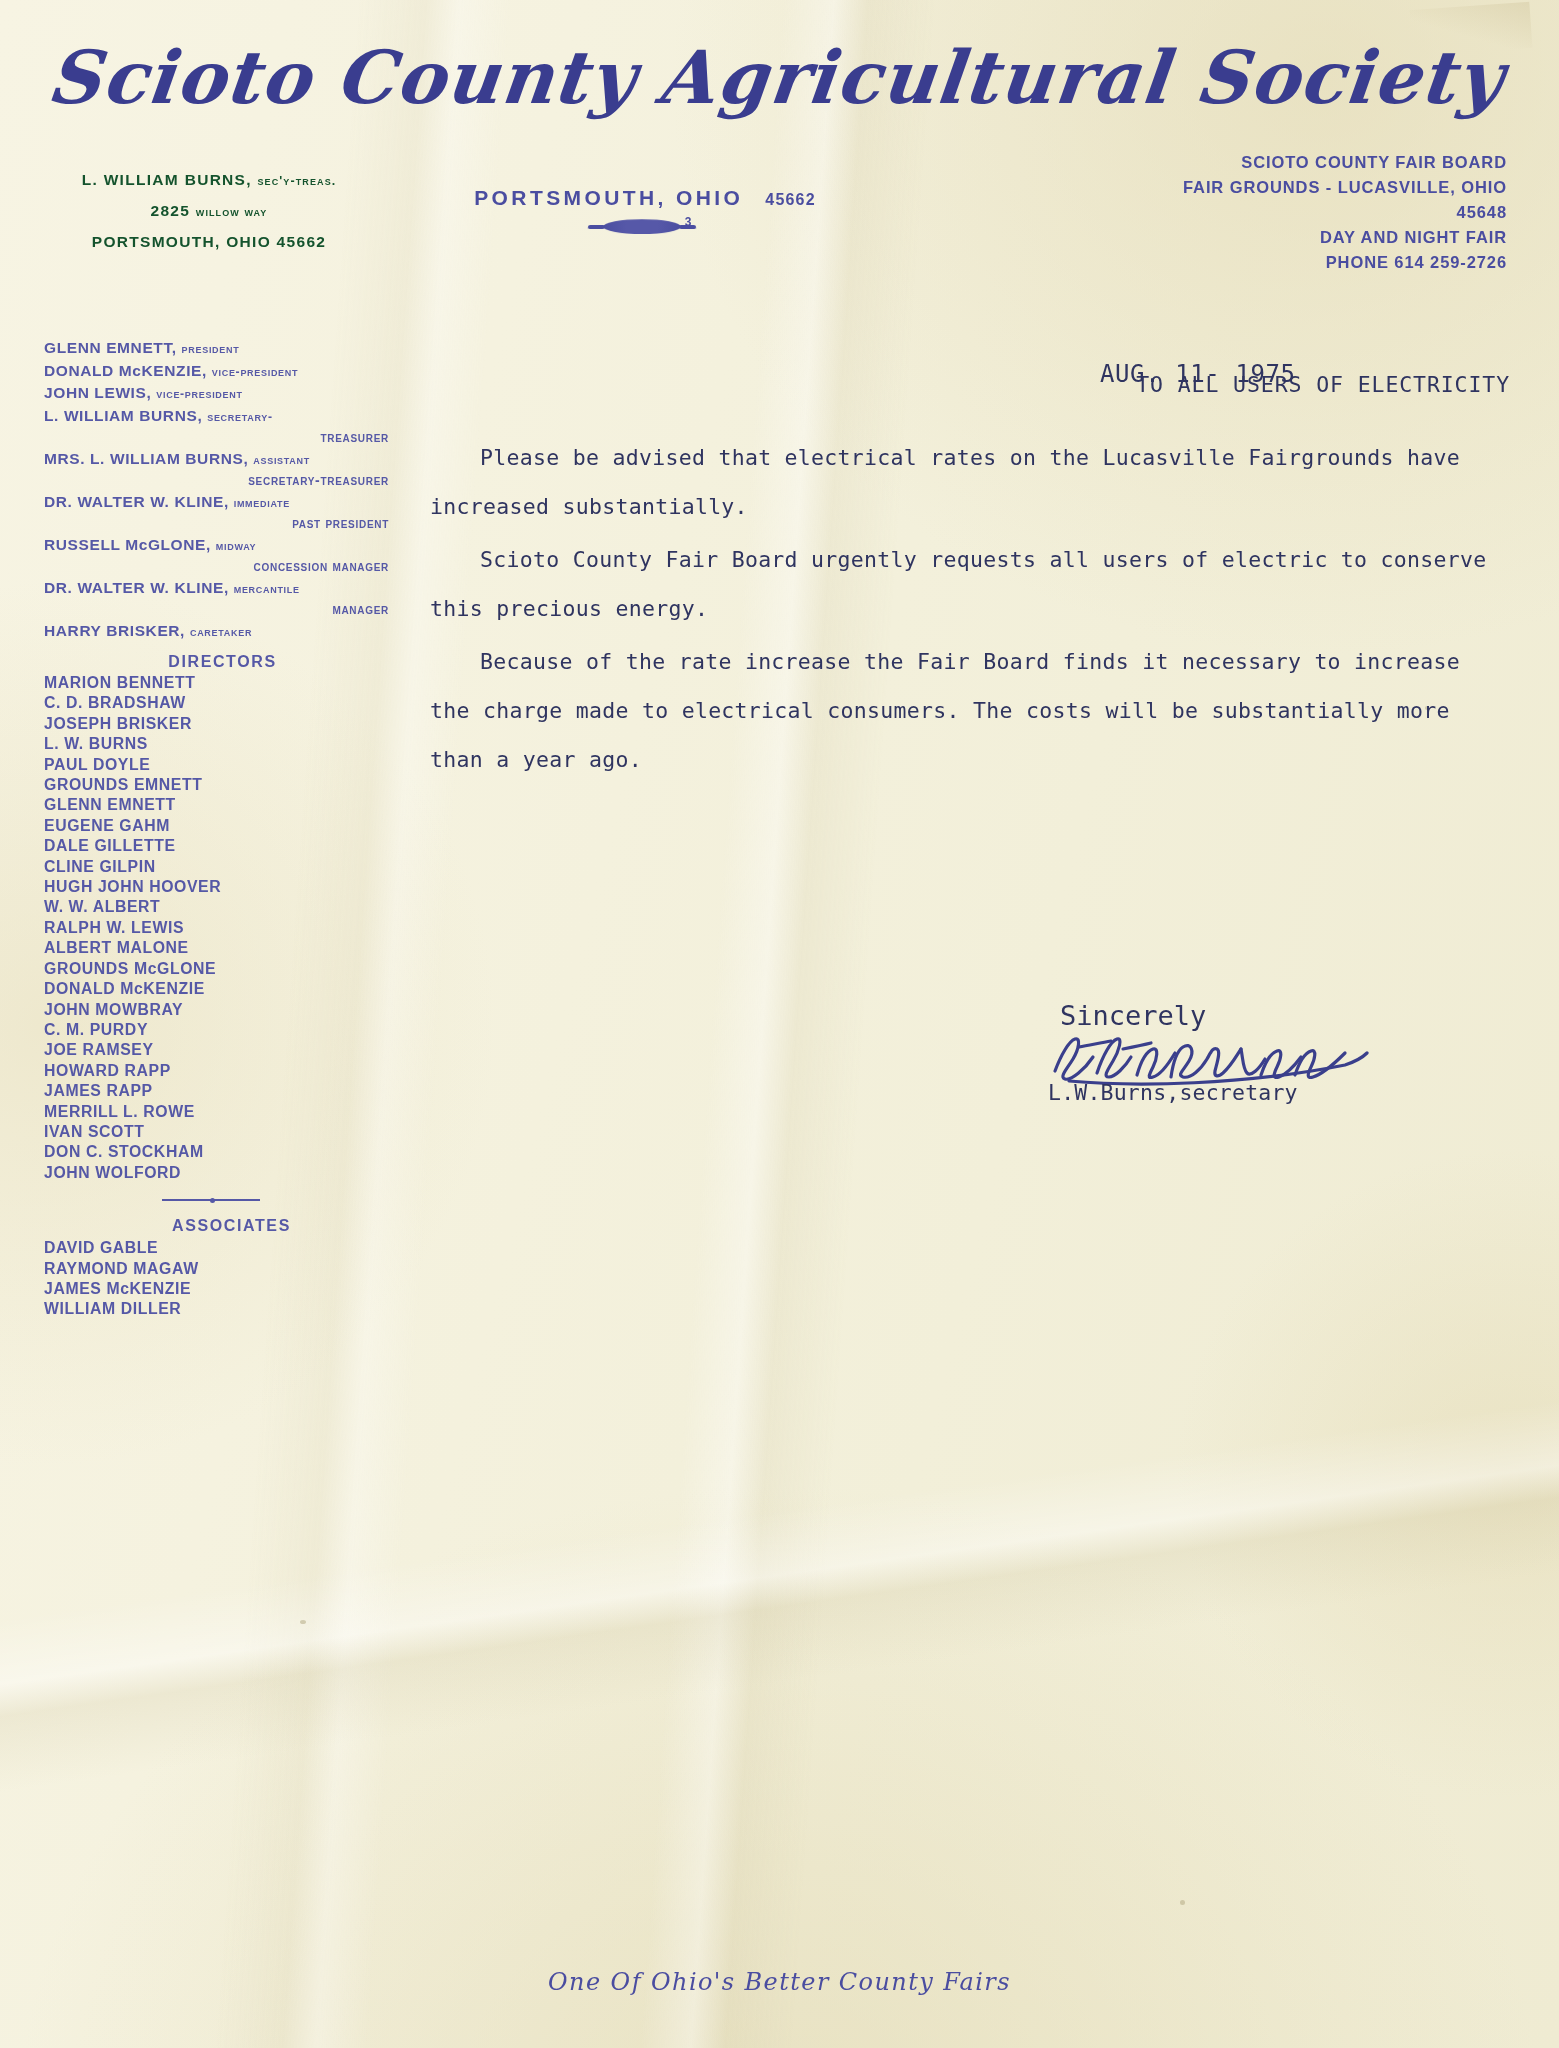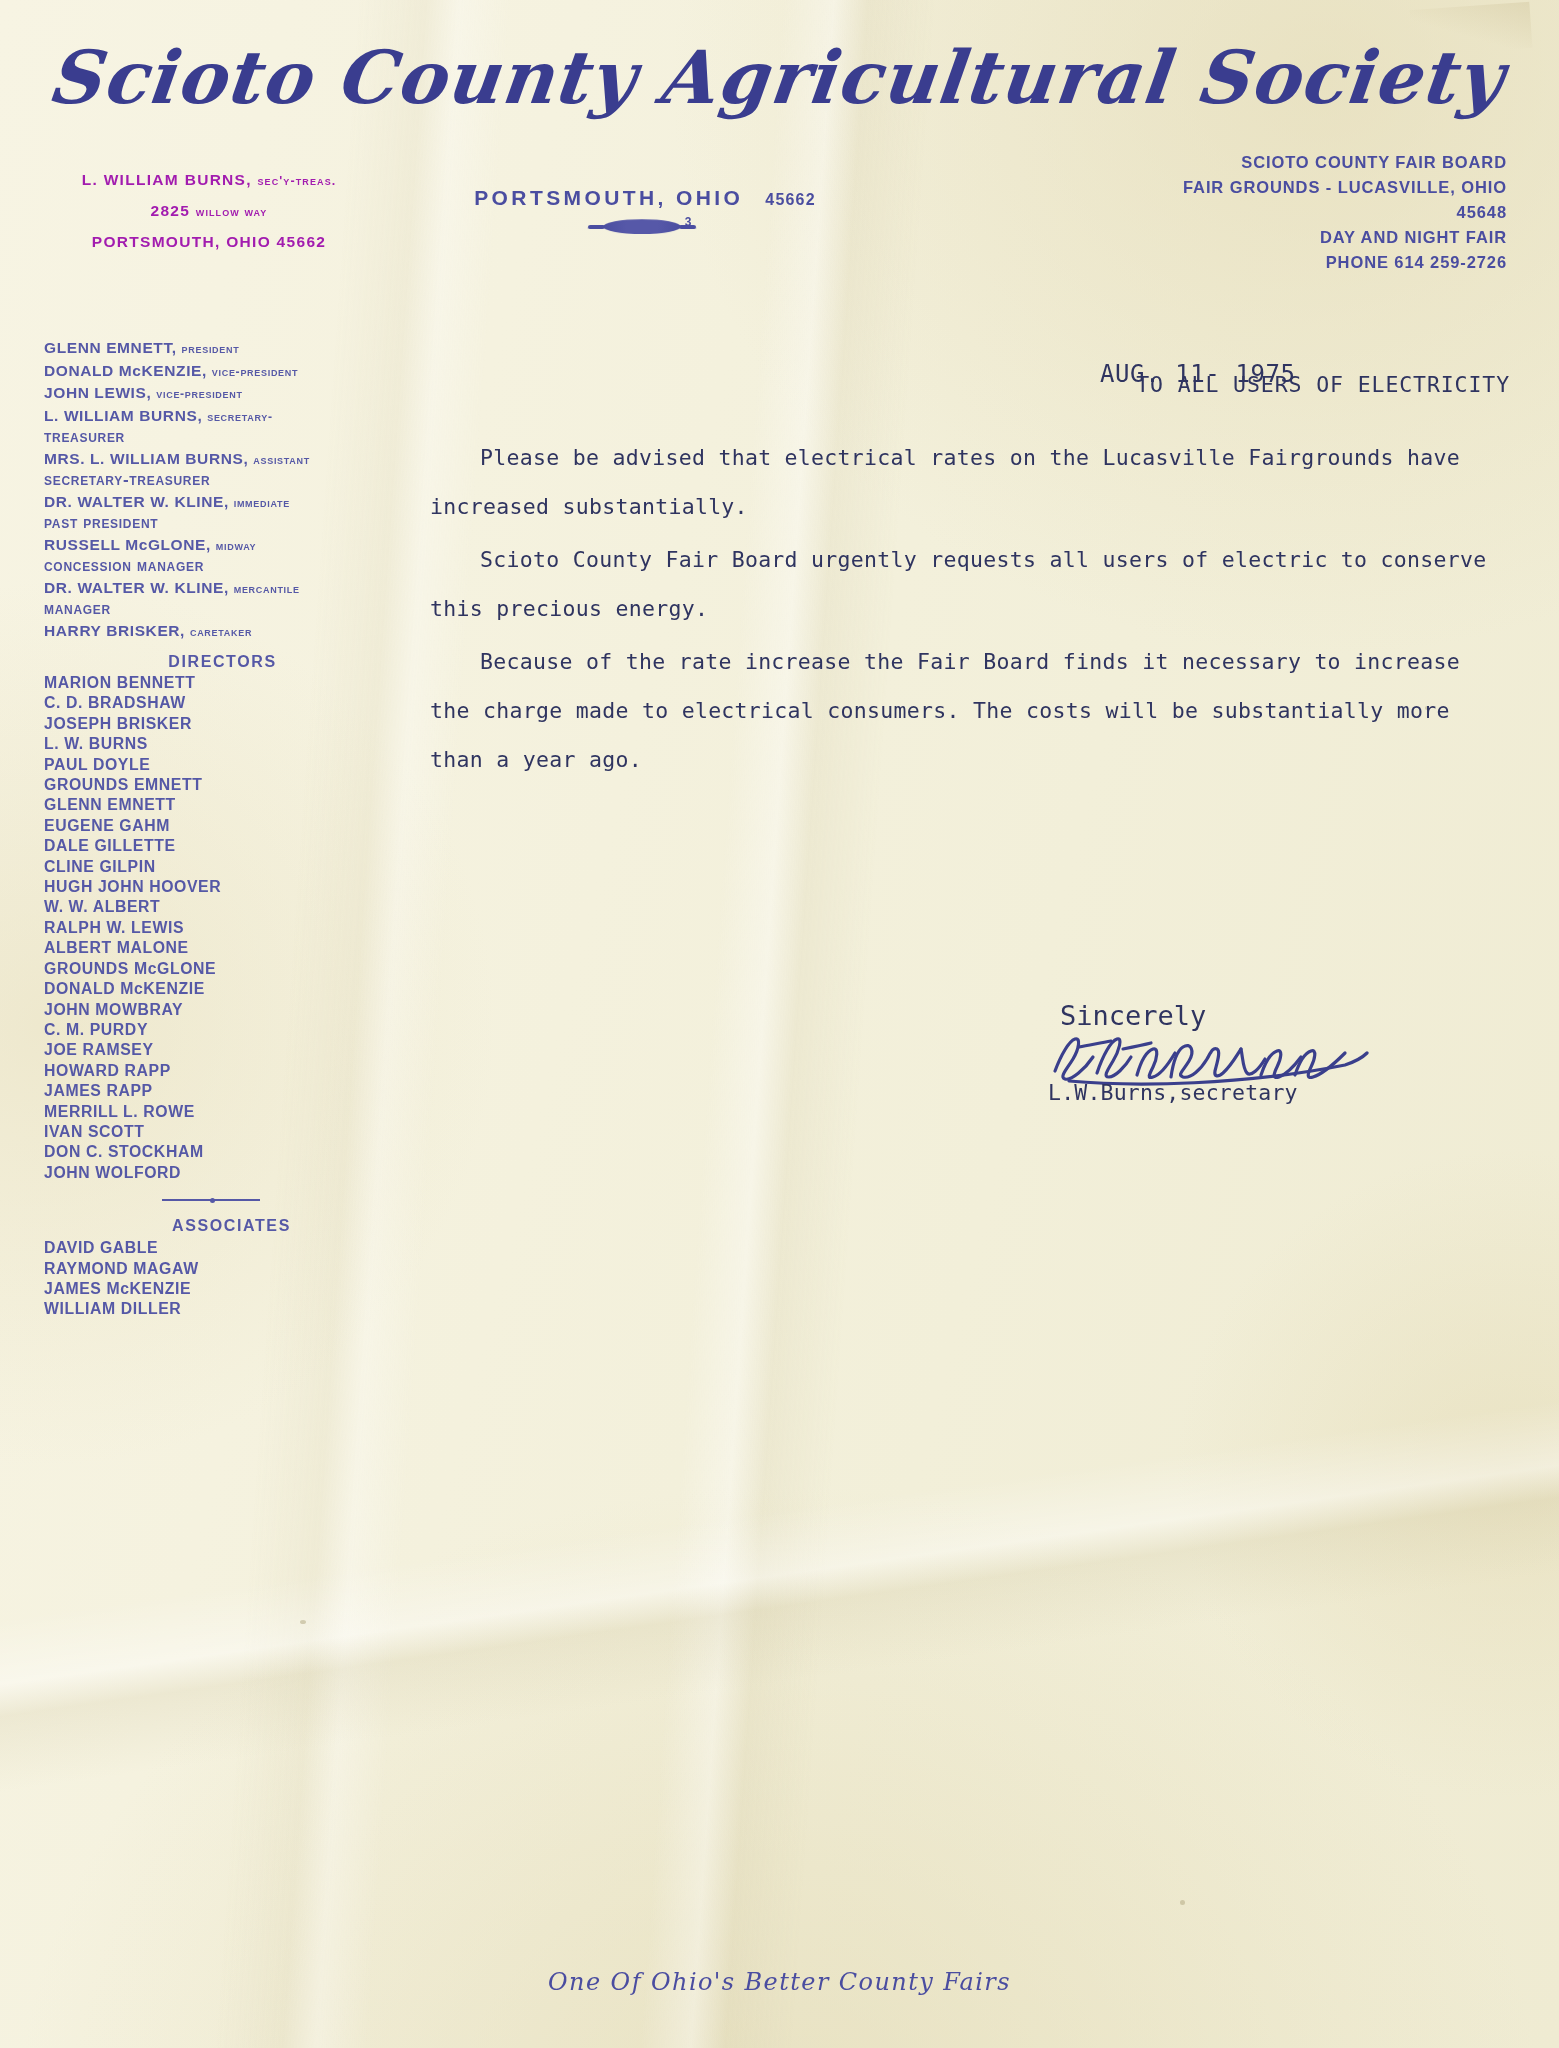--- a/index.html
+++ b/index.html
@@ -43,21 +43,21 @@
     font-size:73px;
     letter-spacing:1px;
     color:#3a3d8f;
     transform:skewX(-9deg);
     white-space:nowrap;
   }
 
   
   .hdr-left{
     position:absolute;left:44px;top:165px;width:330px;text-align:center;
-    color:#a21caf;font-weight:700;font-size:15.5px;letter-spacing:1.3px;line-height:29px;
+    color:#14532d;font-weight:700;font-size:15.5px;letter-spacing:1.3px;line-height:29px;
   }
   .hdr-left .sm{font-size:12.5px;letter-spacing:1.1px;}
 
   .hdr-center{
     position:absolute;left:430px;top:186px;width:430px;text-align:center;
     color:#4a4da0;
   }
   .hdr-center .city{font-weight:700;font-size:21px;letter-spacing:3.4px;}
   .hdr-center .zip{font-weight:700;font-size:16px;letter-spacing:1.2px;margin-left:22px;}
   .ornament{margin-top:9px;position:relative;height:20px;}
@@ -79,21 +79,21 @@
     color:#4a4da0;font-weight:700;font-size:16.5px;letter-spacing:.9px;line-height:25px;
   }
 
   
   .sidebar{
     position:absolute;left:44px;top:338px;width:345px;
     color:#5558a6;
   }
   .officer{font-weight:700;font-size:15.5px;letter-spacing:.6px;line-height:20.5px;margin-bottom:1px;}
   .officer .title{font-size:12.2px;letter-spacing:.7px;}
-  .officer .cont{display:block;text-align:left;font-size:17px;letter-spacing:.7px;}
+  .officer .cont{display:block;text-align:right;font-size:14px;letter-spacing:.7px;}
   .sec-title{font-weight:700;font-size:16px;letter-spacing:1.6px;text-align:center;margin:11px 0 2px;padding-left:12px;}
   .name{font-weight:700;font-size:15.8px;letter-spacing:.6px;line-height:20.4px;white-space:nowrap;}
   .divider{width:98px;height:0;border-top:2.5px solid #5558a6;margin:16px 0 16px 118px;position:relative;}
   .divider:after{content:"";position:absolute;left:48px;top:-3px;width:5px;height:5px;border-radius:50%;background:#5558a6;}
   .assoc-title{font-weight:700;font-size:16px;letter-spacing:1.6px;text-align:center;margin:0 0 3px;padding-left:30px;}
 
   
   .sc{font-variant:small-caps;text-transform:lowercase;}
 
   

